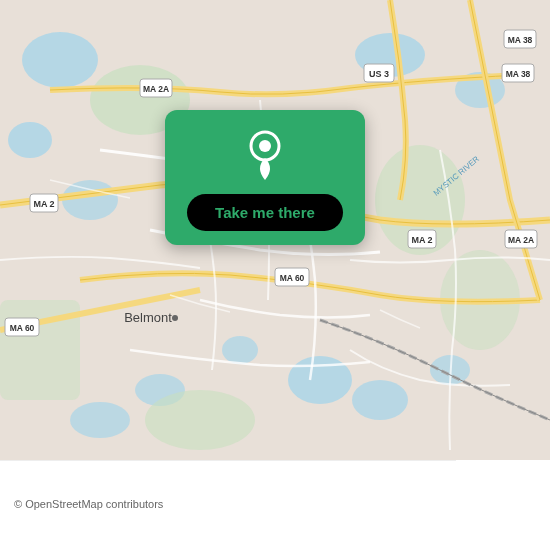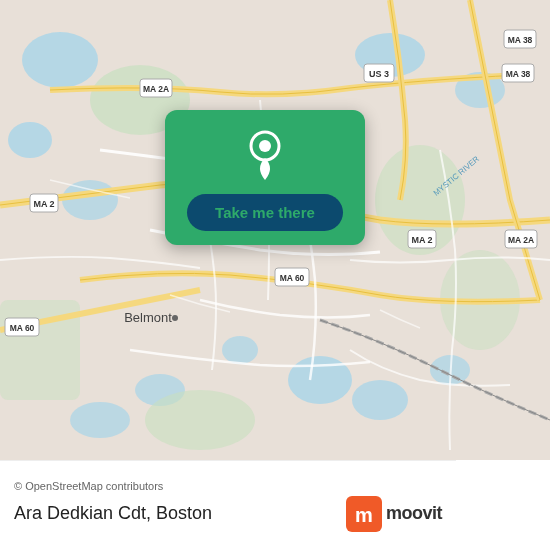--- a/index.html
+++ b/index.html
@@ -43,21 +43,21 @@
       z-index: 10;
     }
 
     #pin-icon {
       width: 52px;
       height: 52px;
       margin-bottom: 14px;
     }
 
     #take-me-there-btn {
-      background: #0c4a6e;
+      background: #000000;
       color: #2eaa6a;
       border: none;
       border-radius: 24px;
       padding: 10px 28px;
       font-size: 15px;
       font-weight: 700;
       cursor: pointer;
       white-space: nowrap;
     }
 
@@ -212,27 +212,13 @@
       <circle cx="26" cy="18" r="14" fill="none" stroke="white" stroke-width="3"></circle>
       <circle cx="26" cy="18" r="6" fill="white"></circle>
       <path d="M 26 30 Q 16 40 26 52 Q 36 40 26 30 Z" fill="white"></path>
     </svg>
     <button id="take-me-there-btn">Take me there</button>
   </div>
 </div>
 
 <div id="bottom-bar">
   <span id="attribution">© OpenStreetMap contributors</span>
-  <div id="bottom-content">
-    <span id="location-title">
-      <span>Ara Dedkian Cdt</span>,
-      <span>Boston</span>
-    </span>
-    <div id="moovit-logo">
-
-      <svg id="moovit-icon" viewBox="0 0 36 36" xmlns="http://www.w3.org/2000/svg">
-        <rect width="36" height="36" rx="6" fill="#f05a28"></rect>
-        <text x="18" y="26" text-anchor="middle" font-size="20" fill="white" font-weight="bold" font-family="Arial">m</text>
-      </svg>
-      <span id="moovit-text">moovit</span>
-    </div>
-  </div>
 </div>
 
 </body></html>

